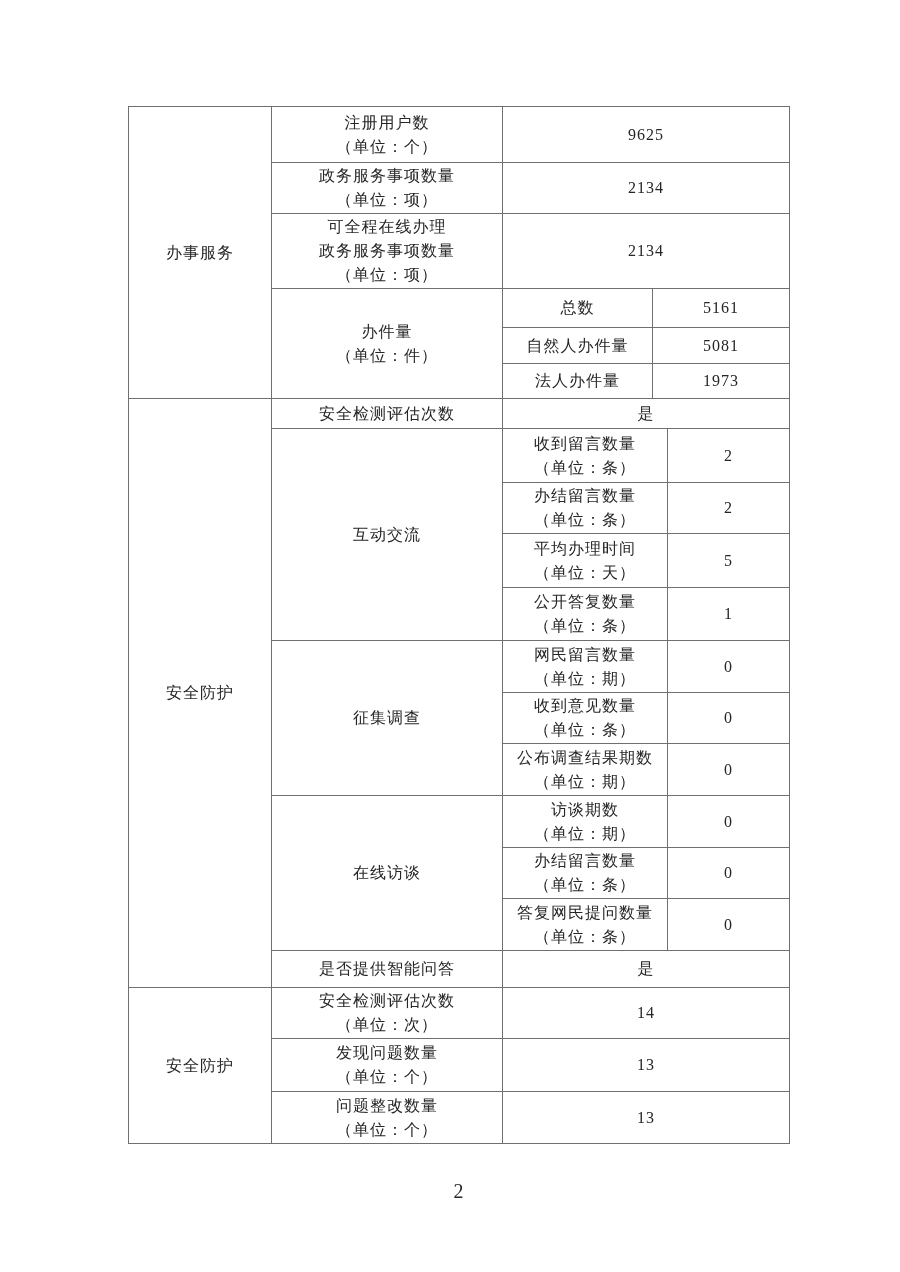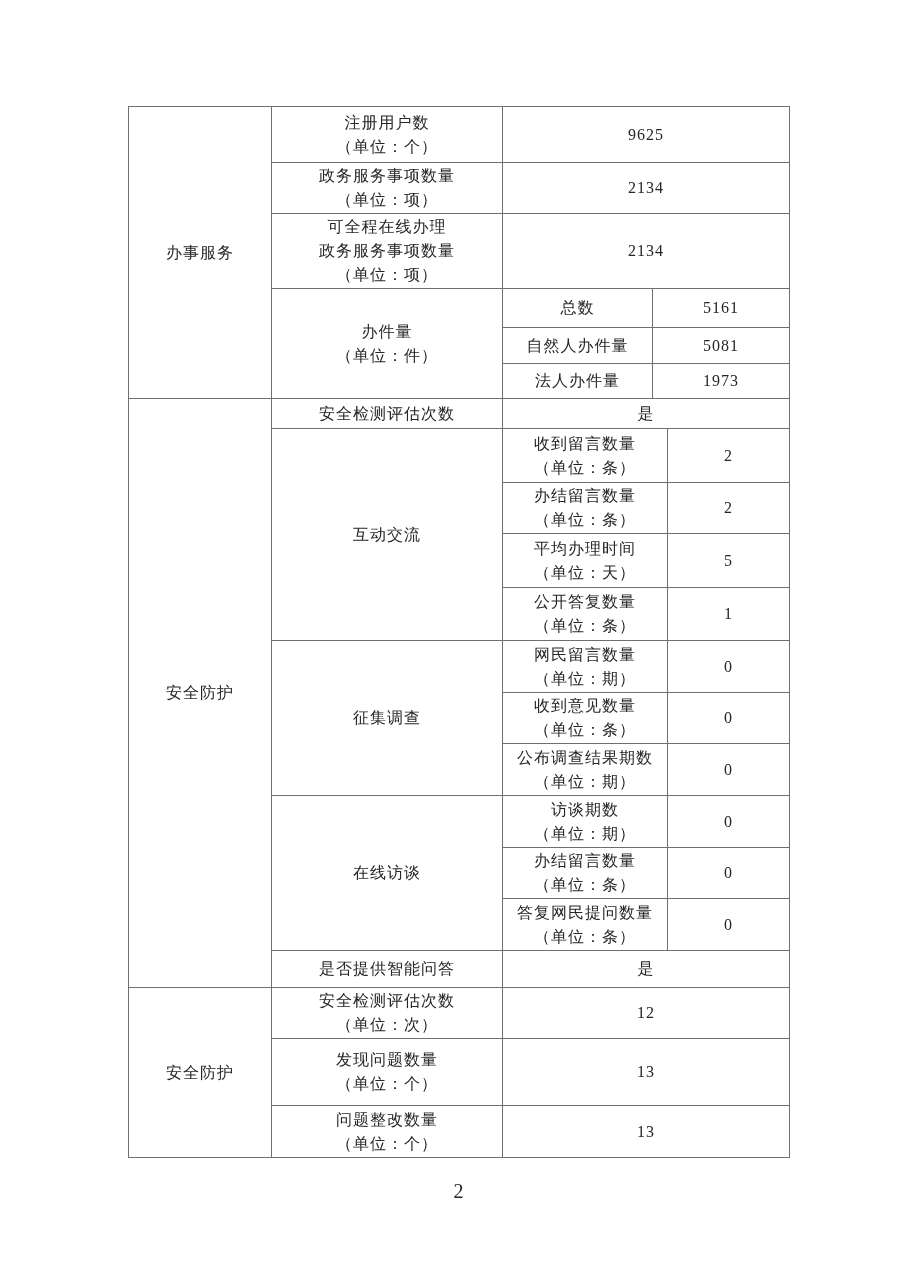--- a/index.html
+++ b/index.html
@@ -185,23 +185,23 @@
     </tr>
 
     <tr style="height:51px">
       <td rowspan="3">
         <div>安全防护</div>
       </td>
       <td>
         <div>安全检测评估次数</div>
         <div>（单位：次）</div>
       </td>
-      <td colspan="3" class="value">12</td>
-    </tr>
-    <tr style="height:67px">
+      <td colspan="3" class="value">14</td>
+    </tr>
+    <tr style="height:53px">
       <td>
         <div>发现问题数量</div>
         <div>（单位：个）</div>
       </td>
       <td colspan="3" class="value">13</td>
     </tr>
     <tr style="height:52px">
       <td>
         <div>问题整改数量</div>
         <div>（单位：个）</div>

